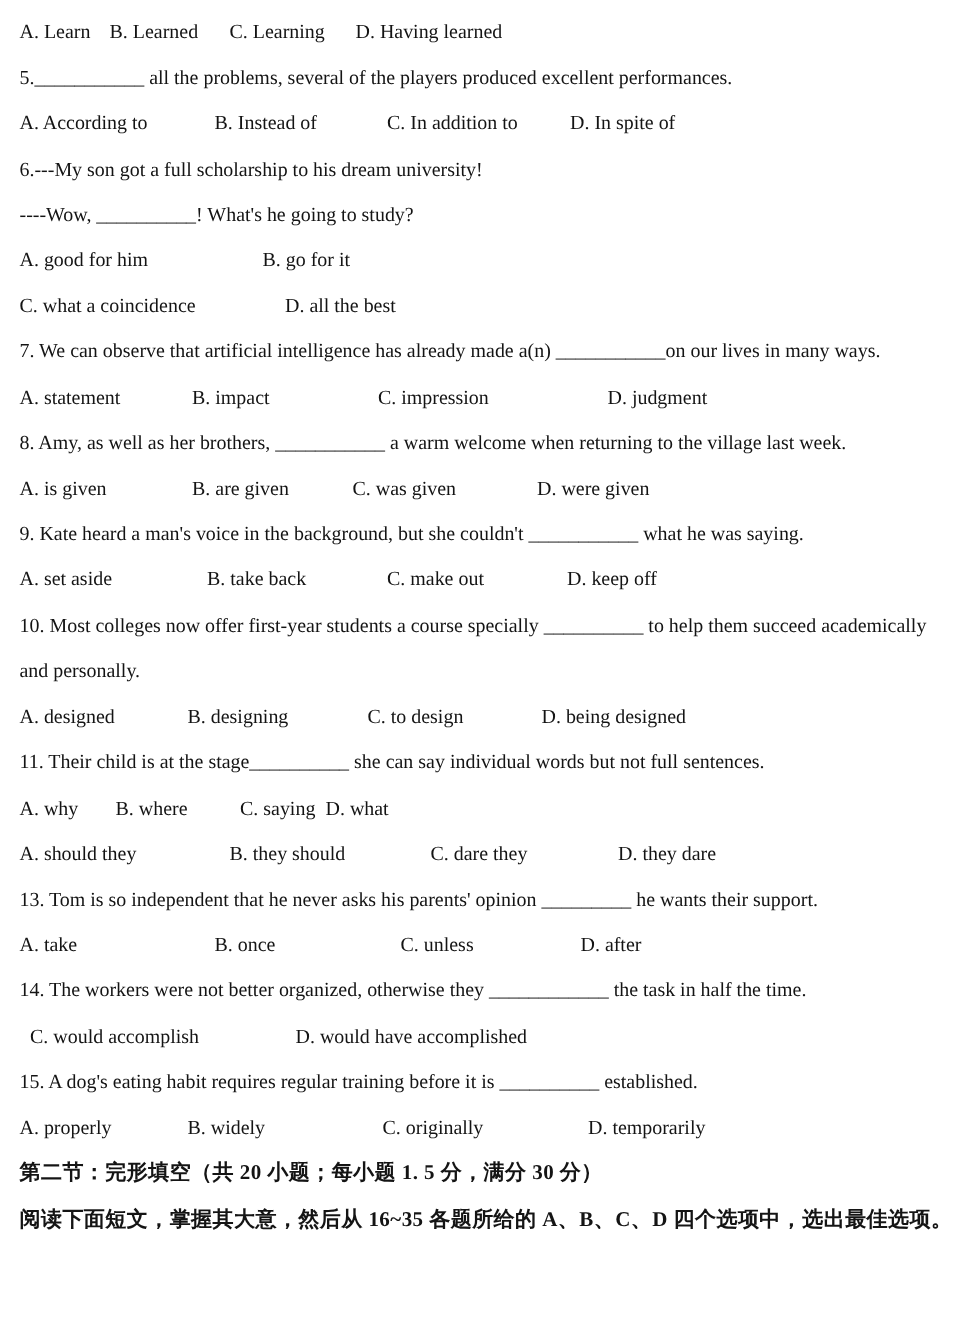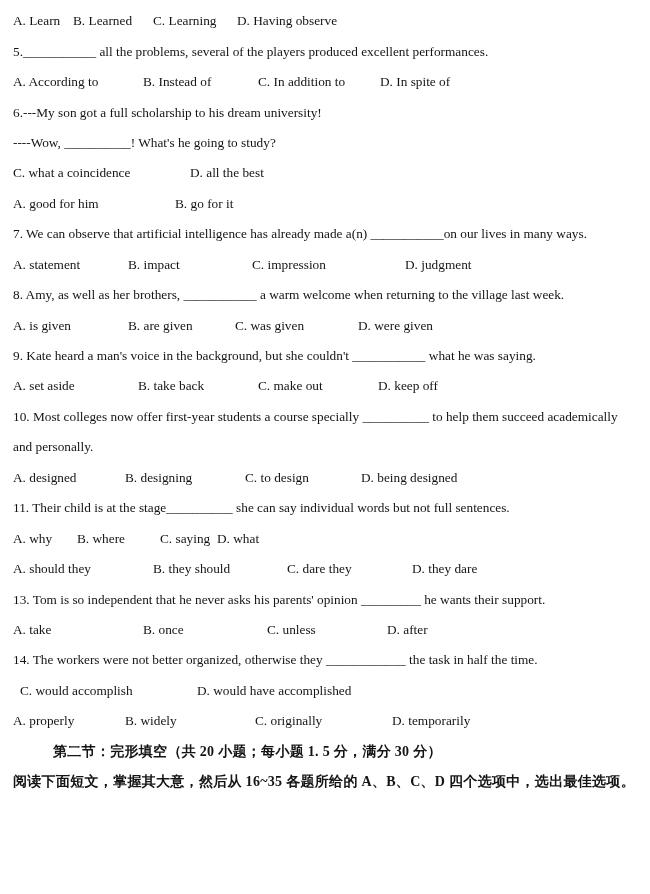--- a/index.html
+++ b/index.html
@@ -37,58 +37,57 @@
     transform: translateY(-50%);
     white-space: nowrap;
   }
   .cn {
     font-size: 14px;
     letter-spacing: 0.3px;
     font-weight: bold;
   }
   .cn-header {
     font-weight: bold;
-    margin-left: 40px;
   }
 </style>
 </head>
 <body>
 
 <div class="paper">
 
   <div class="line">
     <span class="opt" style="left:0px">A. Learn</span>
     <span class="opt" style="left:60px">B. Learned</span>
     <span class="opt" style="left:140px">C. Learning</span>
-    <span class="opt" style="left:224px">D. Having observe</span>
+    <span class="opt" style="left:224px">D. Having learned</span>
   </div>
 
   <div class="line">
     <span>5.___________ all the problems, several of the players produced excellent performances.</span>
   </div>
   <div class="line">
     <span class="opt" style="left:0px">A. According to</span>
     <span class="opt" style="left:130px">B. Instead of</span>
     <span class="opt" style="left:245px">C. In addition to</span>
     <span class="opt" style="left:367px">D. In spite of</span>
   </div>
 
   <div class="line">
     <span>6.---My son got a full scholarship to his dream university!</span>
   </div>
   <div class="line">
     <span>----Wow, __________! What's he going to study?</span>
   </div>
   <div class="line">
+    <span class="opt" style="left:0px">A. good for him</span>
+    <span class="opt" style="left:162px">B. go for it</span>
+  </div>
+  <div class="line">
     <span class="opt" style="left:0px">C. what a coincidence</span>
     <span class="opt" style="left:177px">D. all the best</span>
-  </div>
-  <div class="line">
-    <span class="opt" style="left:0px">A. good for him</span>
-    <span class="opt" style="left:162px">B. go for it</span>
   </div>
 
   <div class="line">
     <span>7. We can observe that artificial intelligence has already made a(n) ___________on our lives in many ways.</span>
   </div>
   <div class="line">
     <span class="opt" style="left:0px">A. statement</span>
     <span class="opt" style="left:115px">B. impact</span>
     <span class="opt" style="left:239px">C. impression</span>
     <span class="opt" style="left:392px">D. judgment</span>
@@ -156,20 +155,23 @@
 
   <div class="line">
     <span>14. The workers were not better organized, otherwise they ____________ the task in half the time.</span>
   </div>
   <div class="line">
     <span class="opt" style="left:7px">C. would accomplish</span>
     <span class="opt" style="left:184px">D. would have accomplished</span>
   </div>
 
   <div class="line">
+    <span>15. A dog's eating habit requires regular training before it is __________ established.</span>
+  </div>
+  <div class="line">
     <span class="opt" style="left:0px">A. properly</span>
     <span class="opt" style="left:112px">B. widely</span>
     <span class="opt" style="left:242px">C. originally</span>
     <span class="opt" style="left:379px">D. temporarily</span>
   </div>
 
   <div class="line cn cn-header">
     <span>第二节：完形填空（共 20 小题；每小题 1. 5 分，满分 30 分）</span>
   </div>
 

